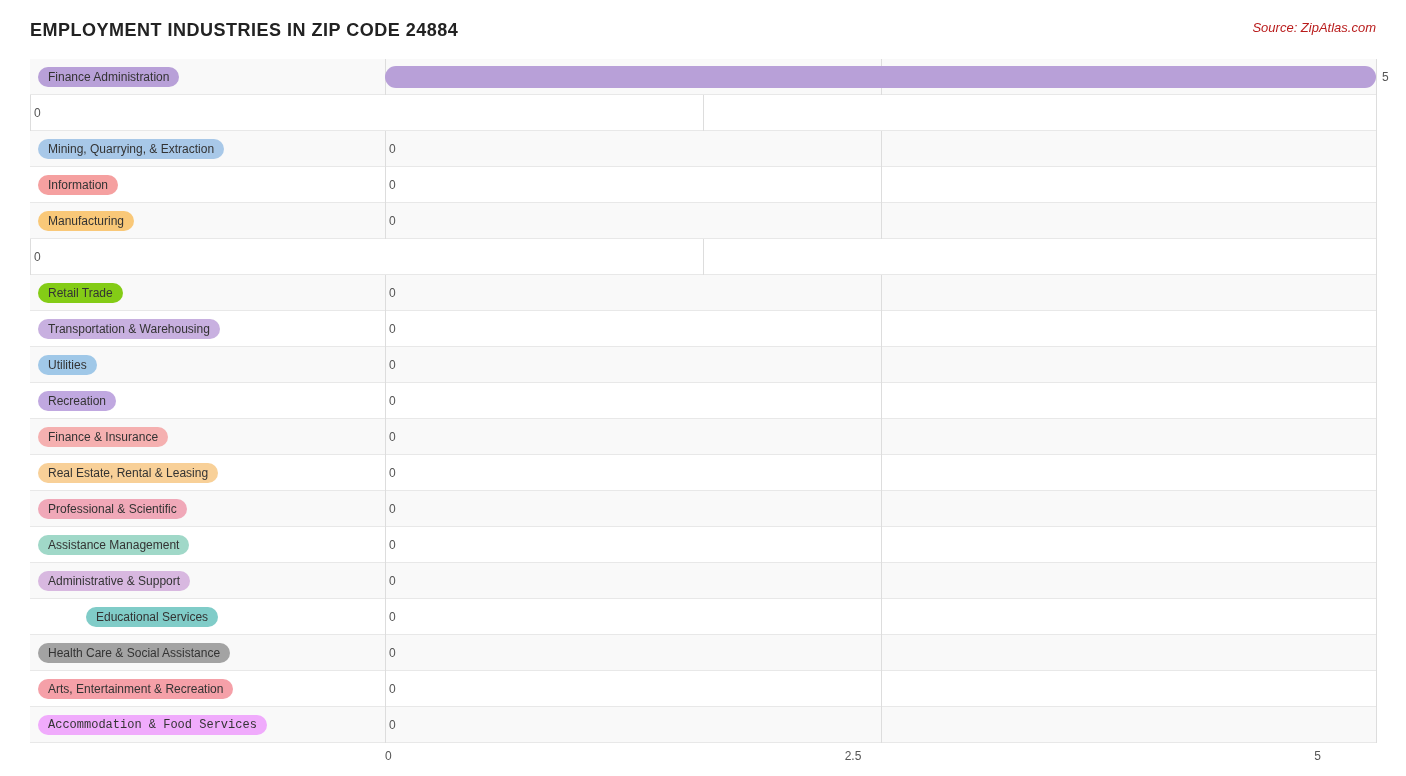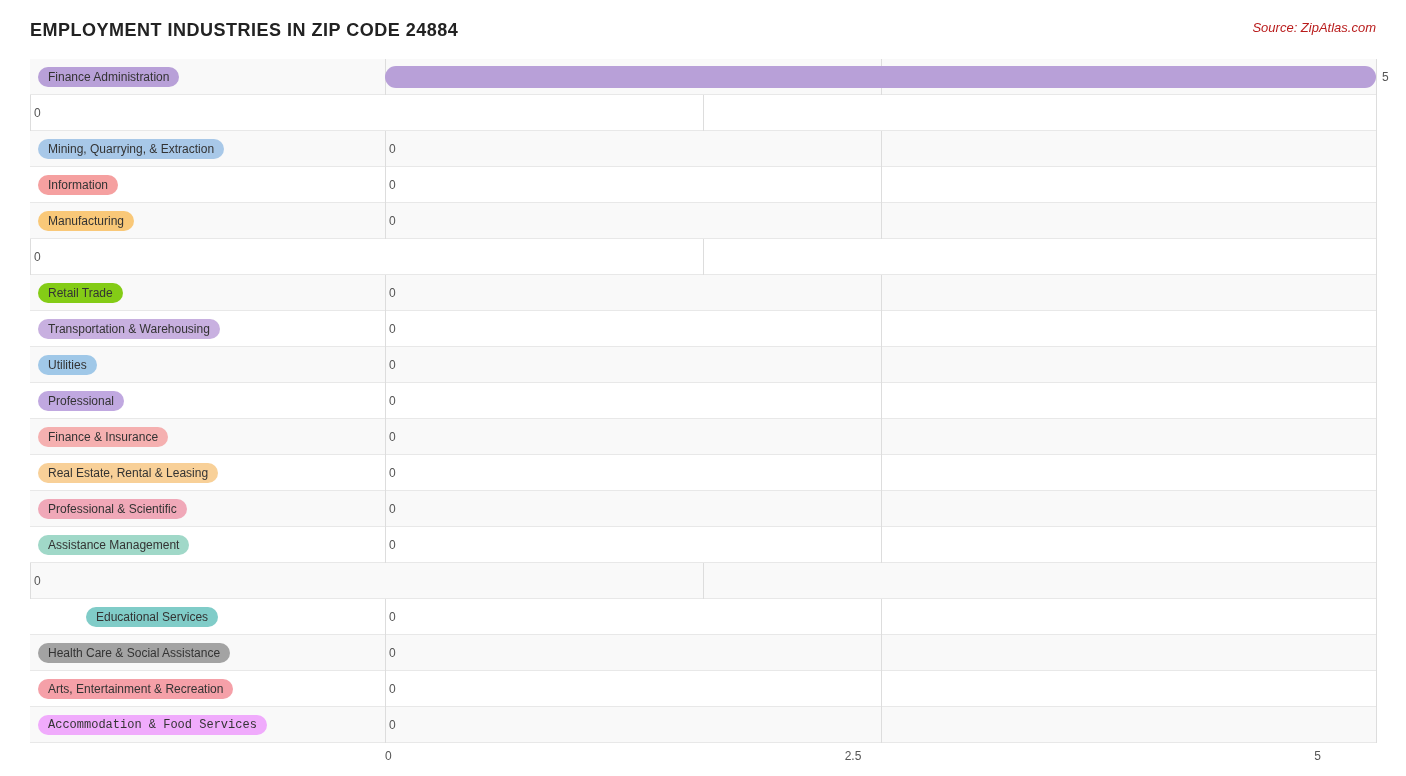--- a/index.html
+++ b/index.html
@@ -195,21 +195,21 @@
       </div>
       <div class="bar-area" style="position: relative;">
         <div class="grid-line" style="left: 0%;"></div>
         <div class="grid-line" style="left: 50%;"></div>
         <div class="grid-line" style="left: 100%;"></div>
         <span class="val-label" style="left: 4px;">0</span>
       </div>
     </div>
     <div class="row-container">
       <div class="label-area">
-        <span class="pill" style="background-color: rgb(192, 168, 224);">Professional</span>
+        <span class="pill" style="background-color: rgb(192, 168, 224);">Recreation</span>
       </div>
       <div class="bar-area" style="position: relative;">
         <div class="grid-line" style="left: 0%;"></div>
         <div class="grid-line" style="left: 50%;"></div>
         <div class="grid-line" style="left: 100%;"></div>
         <span class="val-label" style="left: 4px;">0</span>
       </div>
     </div>
     <div class="row-container">
       <div class="label-area">
@@ -249,20 +249,23 @@
         <span class="pill" style="background-color: rgb(160, 216, 200);">Assistance Management</span>
       </div>
       <div class="bar-area" style="position: relative;">
         <div class="grid-line" style="left: 0%;"></div>
         <div class="grid-line" style="left: 50%;"></div>
         <div class="grid-line" style="left: 100%;"></div>
         <span class="val-label" style="left: 4px;">0</span>
       </div>
     </div>
     <div class="row-container">
+      <div class="label-area">
+        <span class="pill" style="background-color: rgb(216, 184, 224);">Administrative &amp; Support</span>
+      </div>
       <div class="bar-area" style="position: relative;">
         <div class="grid-line" style="left: 0%;"></div>
         <div class="grid-line" style="left: 50%;"></div>
         <div class="grid-line" style="left: 100%;"></div>
         <span class="val-label" style="left: 4px;">0</span>
       </div>
     </div>
     <div class="row-container">
       <div class="label-area">
         <span class="pill" style="background-color: rgb(128, 204, 200); margin-left: 48px;">Educational Services</span>

